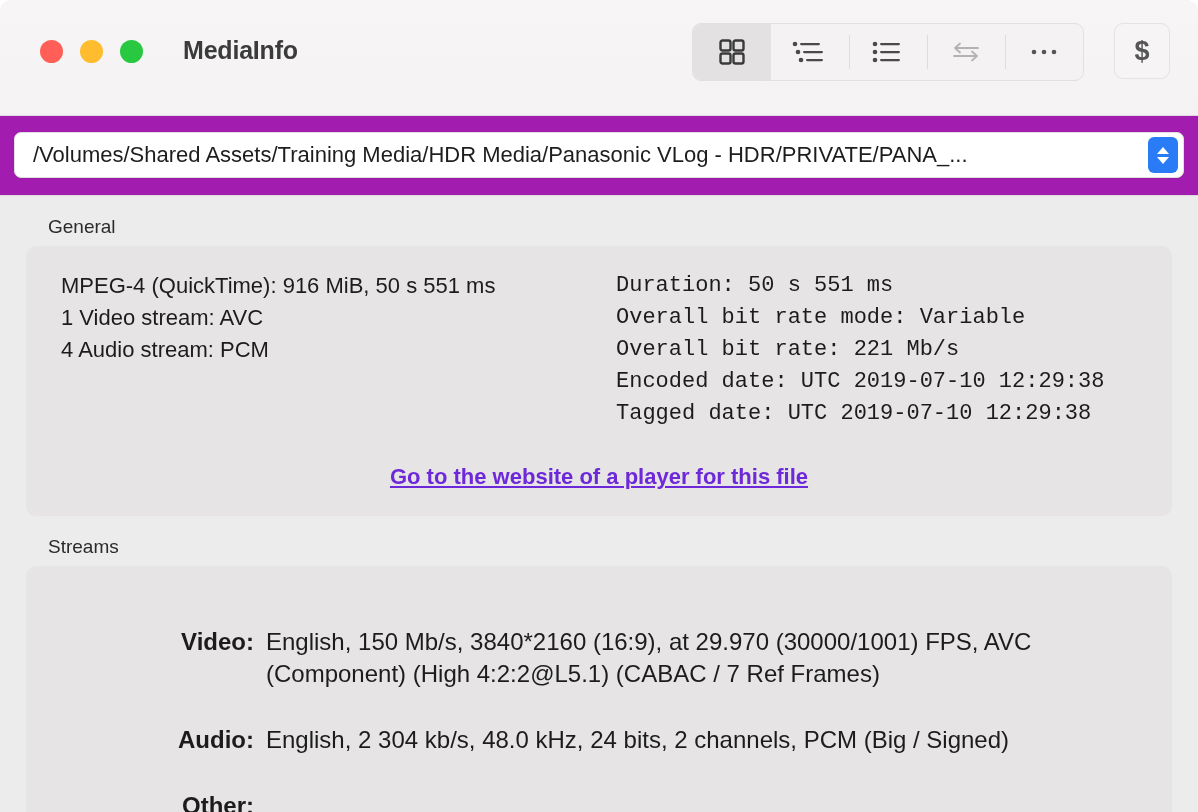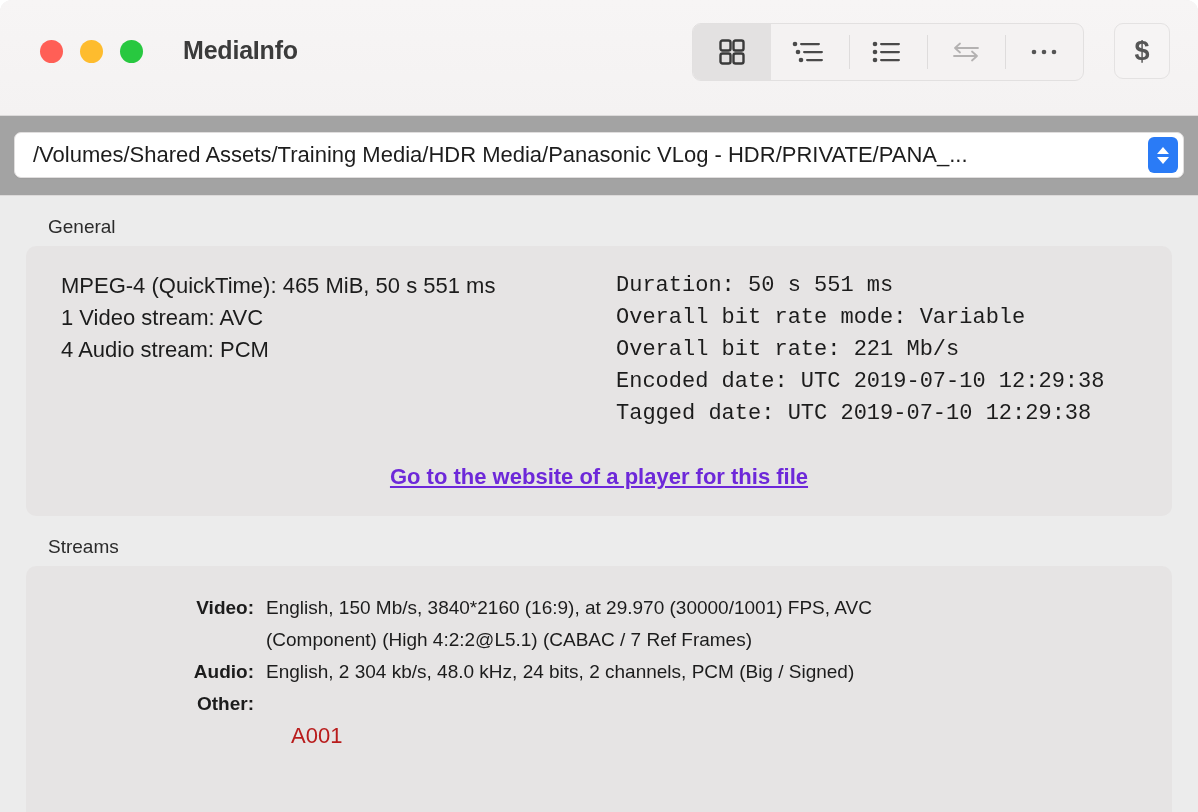--- a/index.html
+++ b/index.html
@@ -108,21 +108,21 @@
     font-size: 27px;
     font-weight: bold;
     color: #565656;
     box-sizing: border-box;
   }
 
   
   .pathbar {
     position: relative;
     height: 80px;
-    background: #a3a3a3;
+    background: #a21caf;
     border-bottom: 1px solid #dcdada;
     box-sizing: border-box;
   }
   .path-field {
     position: absolute;
     left: 14px;
     top: 16px;
     right: 14px;
     height: 46px;
     background: #ffffff;
@@ -209,23 +209,24 @@
   .player-link {
     font-size: 22px;
     font-weight: bold;
     color: #6d28d9;
     text-decoration: underline;
     cursor: pointer;
   }
 
   .stream-row {
     display: flex;
-    font-size: 19px;
+    font-size: 24px;
     color: #1c1c1c;
     line-height: 32px;
+    margin-top: 34px;
   }
   .stream-key {
     width: 240px;
     text-align: right;
     font-weight: bold;
     padding-right: 12px;
     flex: 0 0 auto;
     box-sizing: border-box;
   }
   .stream-val {
@@ -321,21 +322,21 @@
     </div>
   </div>
 
   <div class="content">
 
     <div class="section-label">General</div>
 
     <div class="panel general">
       <div class="gen-cols">
         <div class="gen-col-left">
-          <div class="gen-line">MPEG-4 (QuickTime): 465 MiB, 50 s 551 ms</div>
+          <div class="gen-line">MPEG-4 (QuickTime): 916 MiB, 50 s 551 ms</div>
           <div class="gen-line">1 Video stream: AVC</div>
           <div class="gen-line">4 Audio stream: PCM</div>
         </div>
         <div class="gen-col-right">
           <div class="gen-line">Duration: 50 s 551 ms</div>
           <div class="gen-line">Overall bit rate mode: Variable</div>
           <div class="gen-line">Overall bit rate: 221 Mb/s</div>
           <div class="gen-line">Encoded date: UTC 2019-07-10 12:29:38</div>
           <div class="gen-line">Tagged date: UTC 2019-07-10 12:29:38</div>
         </div>

